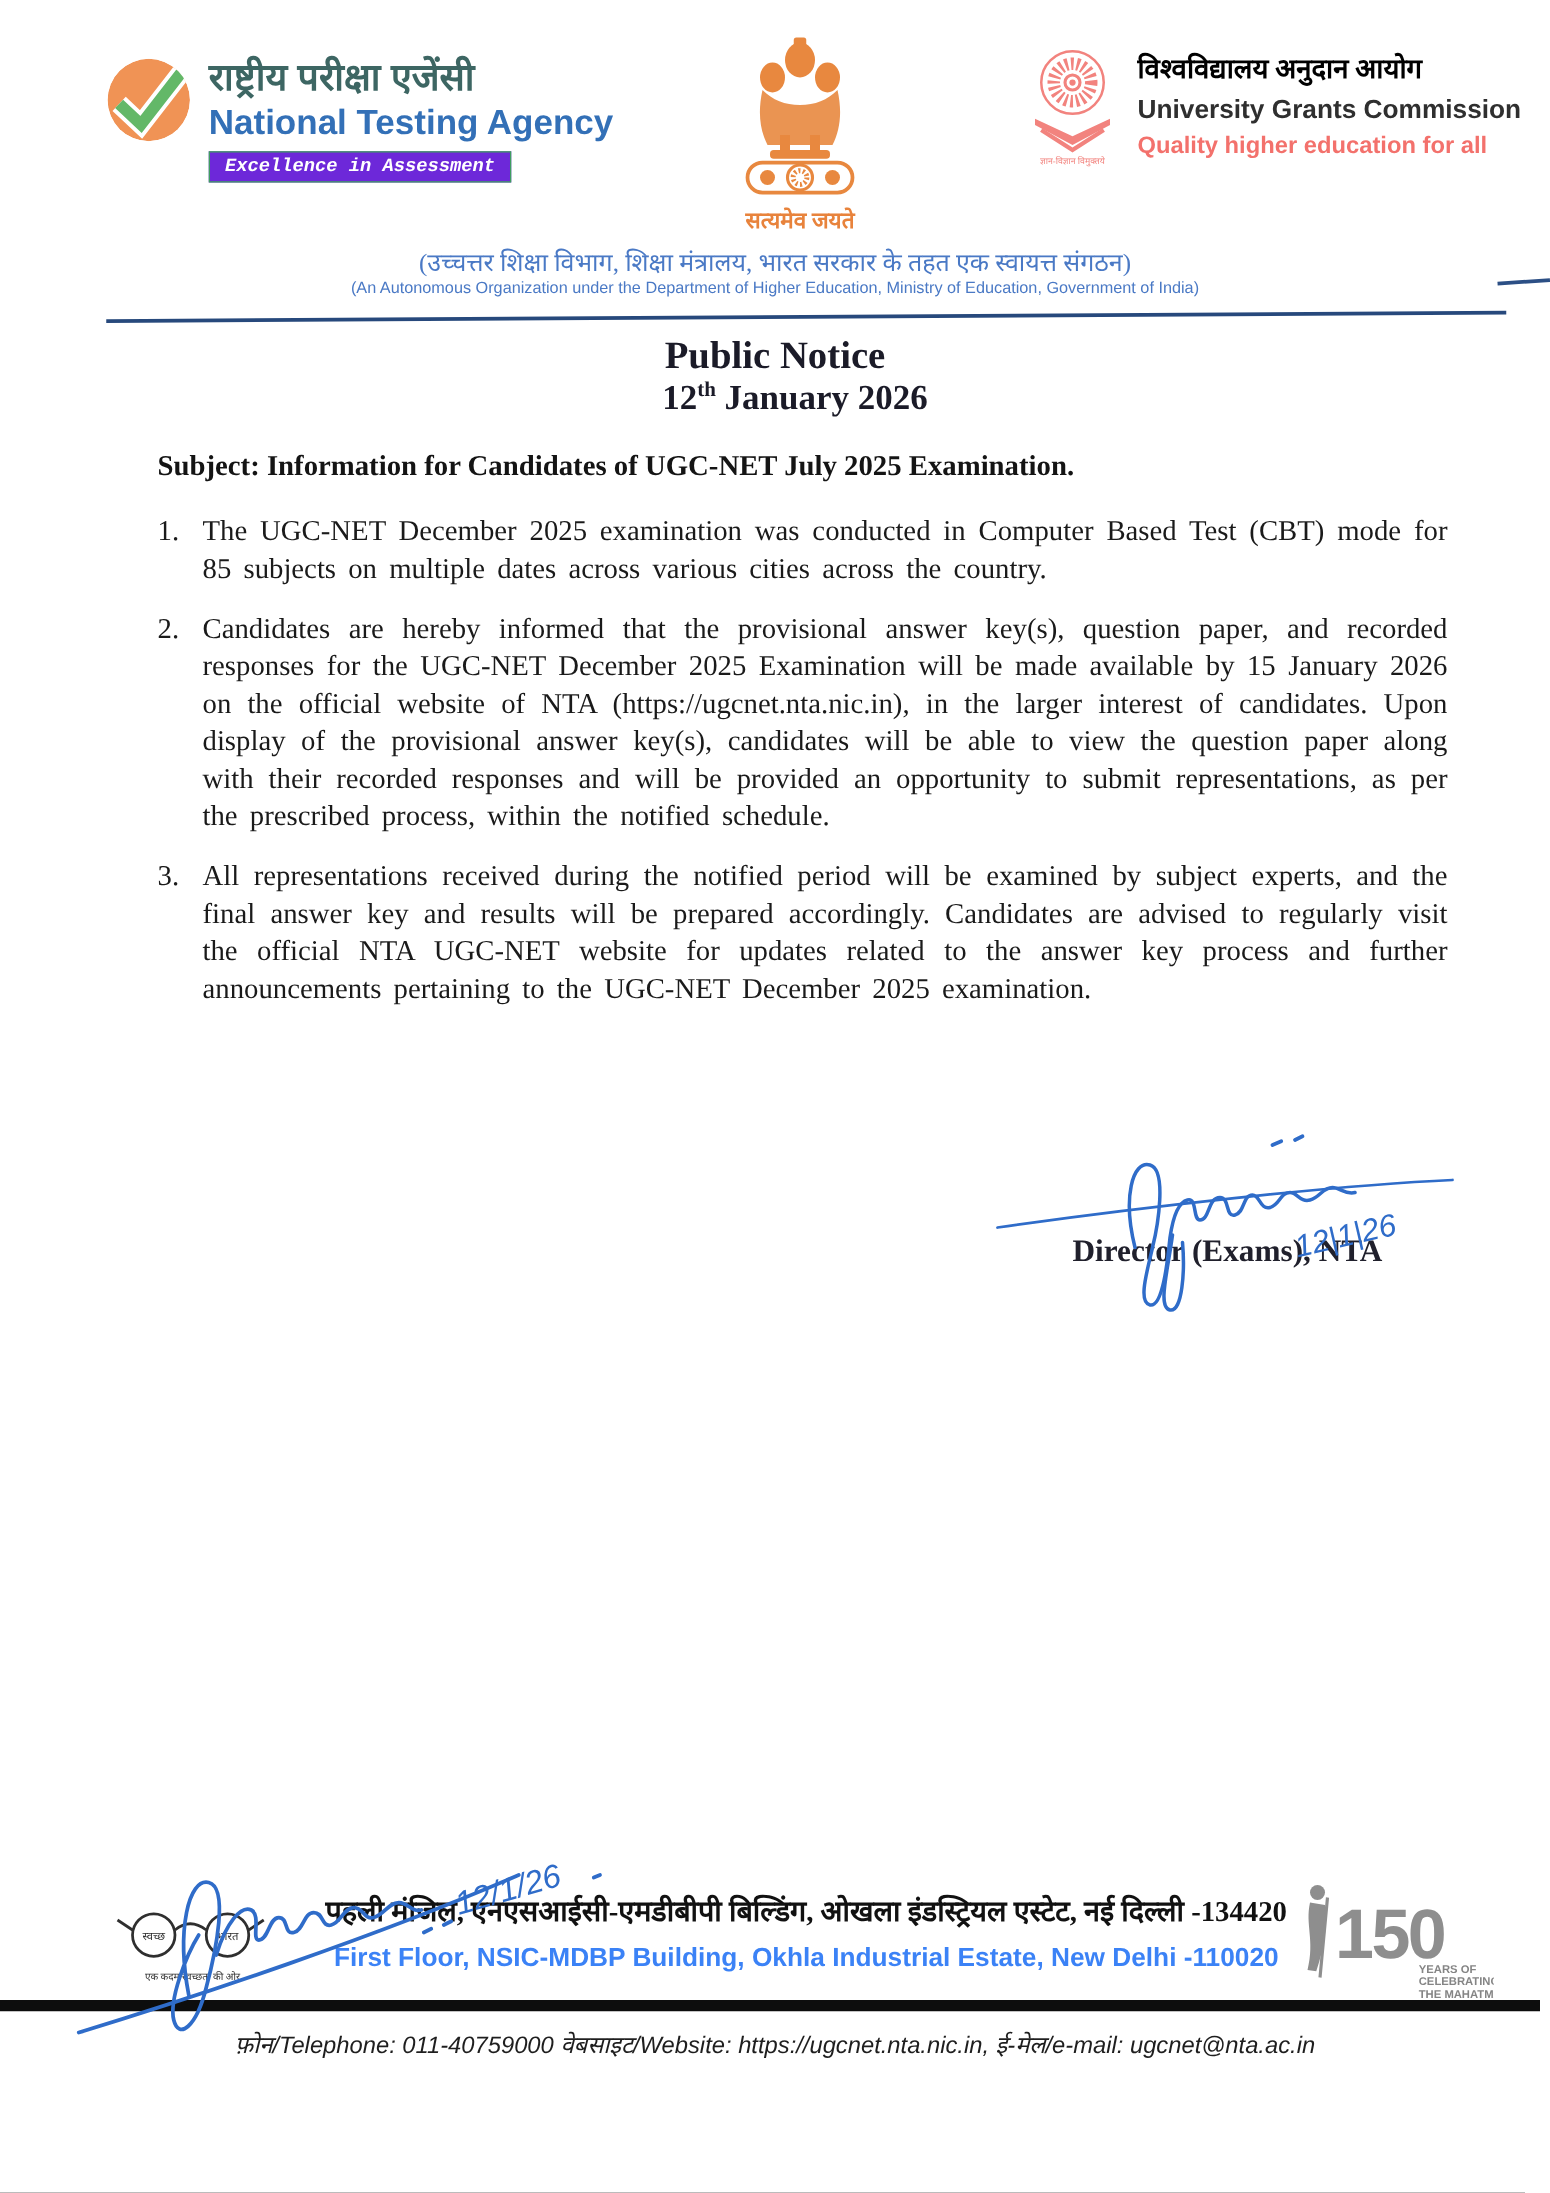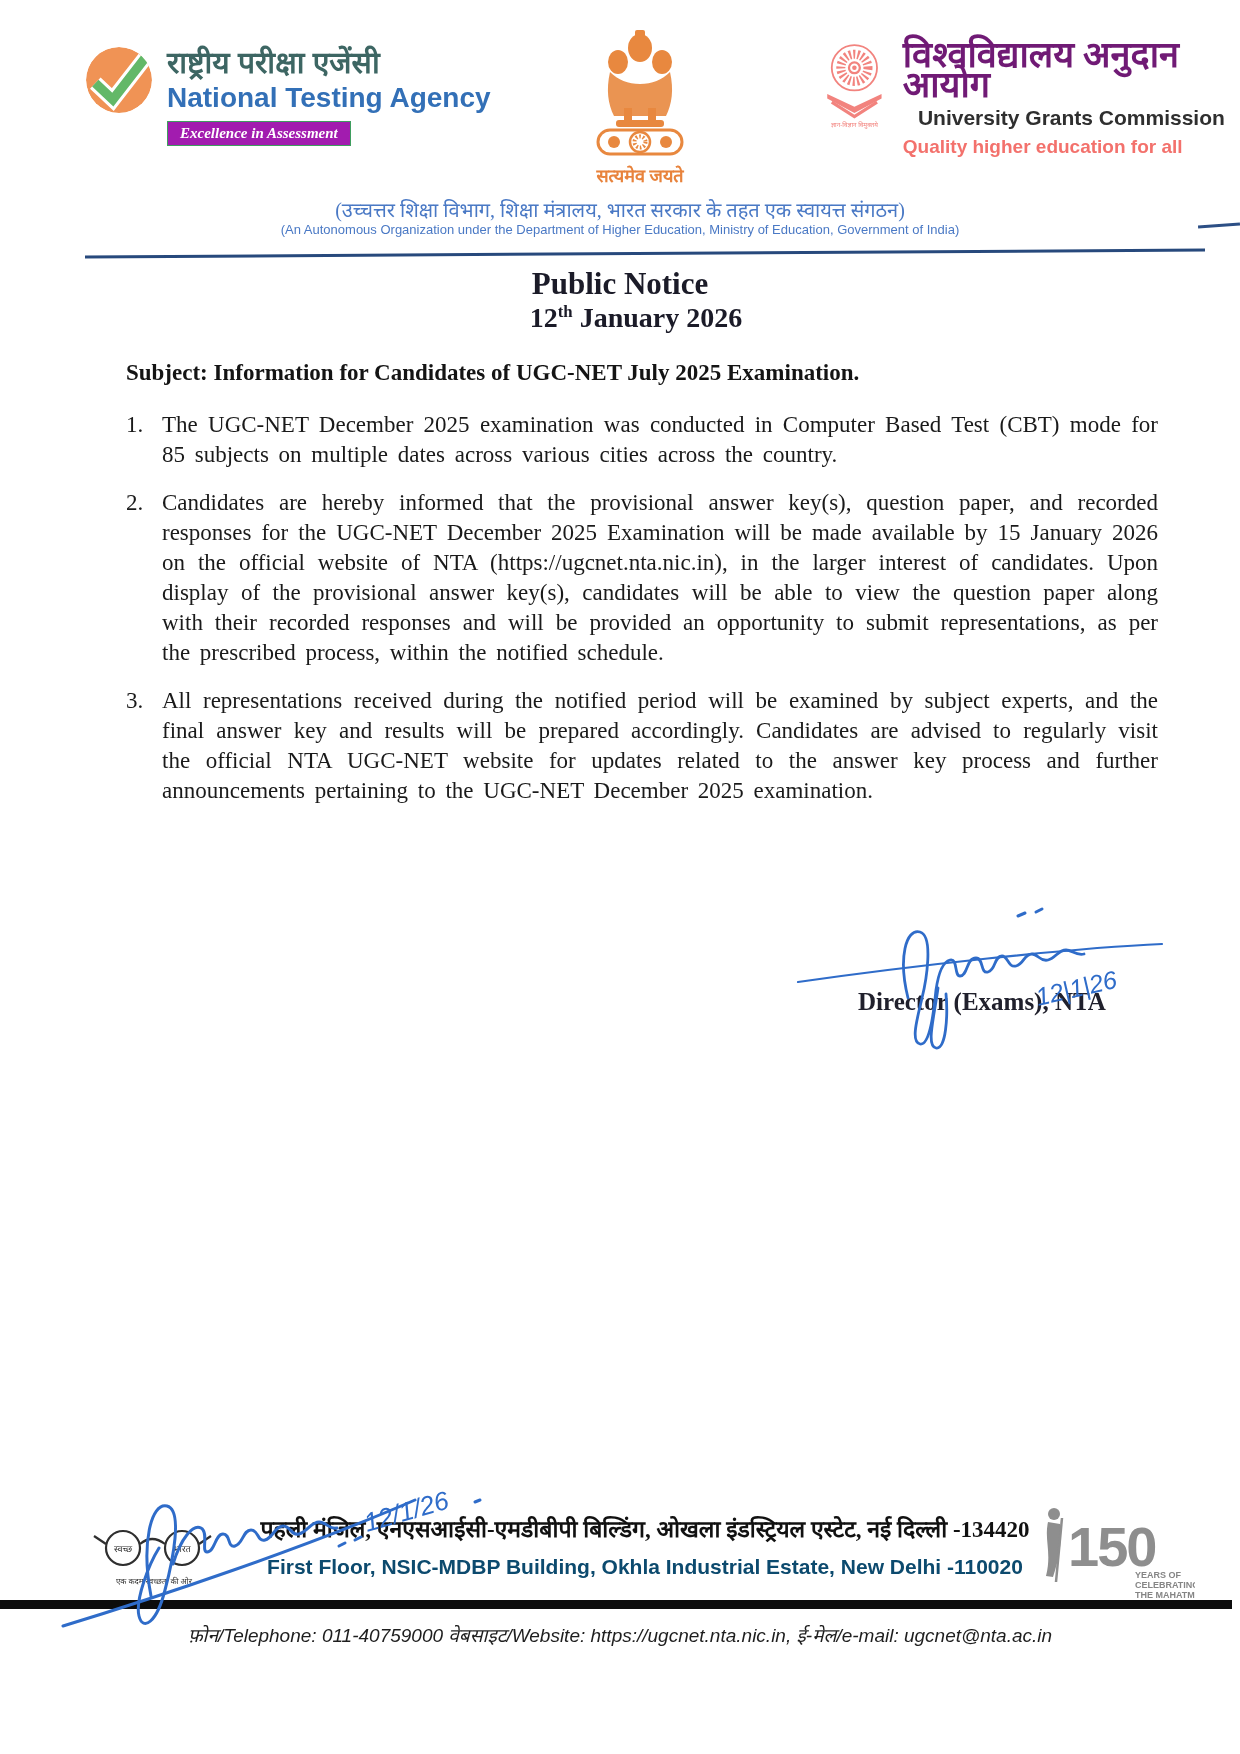--- a/index.html
+++ b/index.html
@@ -9,29 +9,29 @@
     font-family:"Liberation Serif","DejaVu Serif",serif; color:#1a1a1a;
   }
   .sans { font-family:"Liberation Sans","DejaVu Sans",sans-serif; }
 
   
   .nta-block { position:absolute; left:85px; top:46px; display:flex; }
   .nta-mark { width:68px; height:68px; flex:0 0 auto; }
   .nta-text { margin-left:14px; }
   .nta-hindi { font-family:"Liberation Sans","DejaVu Sans",sans-serif; font-weight:bold; font-size:30px; line-height:34px; color:#3d6663; }
   .nta-eng   { font-family:"Liberation Sans","DejaVu Sans",sans-serif; font-weight:bold; font-size:28px; line-height:32px; color:#3370b7; margin-top:2px; }
-  .nta-tag   { display:inline-block; margin-top:7px; background:#a21caf; border:1px solid #3f9e5f; color:#ffffff;
-               font-family:Liberation Serif, serif; font-style:italic; font-weight:bold; font-size:15px; padding:3px 12px; }
+  .nta-tag   { display:inline-block; margin-top:7px; background:#6d28d9; border:1px solid #3f9e5f; color:#ffffff;
+               font-family:Liberation Mono, monospace; font-style:italic; font-weight:bold; font-size:15px; padding:3px 12px; }
 
   .emblem-block { position:absolute; left:538px; top:28px; width:204px; text-align:center; }
   .emblem-motto { margin-top:3px; font-weight:bold; font-size:18px; color:#e8833c; }
 
   .ugc-block { position:absolute; left:820px; top:36px; display:flex; }
   .ugc-text { margin-left:14px; padding-top:4px; }
-  .ugc-hindi { font-weight:bold; font-size:36px; line-height:30px; color:#701a75; }
+  .ugc-hindi { font-weight:bold; font-size:22px; line-height:30px; color:#000000; }
   .ugc-eng   { font-family:"Liberation Sans","DejaVu Sans",sans-serif; font-weight:bold; font-size:21px; line-height:25px; color:#2f2f2f; margin-top:5px;text-align:center; }
   .ugc-tag   { font-family:"Liberation Sans","DejaVu Sans",sans-serif; font-weight:bold; font-size:19px; line-height:23px; color:#f3716c; margin-top:5px; }
 
   .org-hindi { position:absolute; left:0; width:100%; top:196px; text-align:center; font-size:20px; color:#4a79c5; }
   .org-eng   { position:absolute; left:0; width:100%; top:222px; text-align:center; font-size:13px; color:#4a79c5;
                font-family:"Liberation Sans","DejaVu Sans",sans-serif; }
 
   .divider   { position:absolute; left:85px; top:252px; width:1120px; height:0; border-top:3px solid #27497c; transform:rotate(-0.35deg); }
   .stray-line{ position:absolute; right:0px; top:224px; width:42px; height:0; border-top:3px solid #2c4f85; transform:rotate(-4deg); }
 
@@ -50,21 +50,21 @@
 
   
   .sig-name { position:absolute; left:858px; top:988px; font-weight:bold; font-size:25px; color:#20202c; }
   .sig-art  { position:absolute; left:770px; top:900px; width:400px; height:150px; z-index:4; pointer-events:none; }
 
   
   .footer-sig { position:absolute; left:55px; top:1440px; width:440px; height:200px; z-index:5; pointer-events:none; }
   .glasses    { position:absolute; left:90px; top:1512px; width:135px; height:82px; }
   .addr-wrap  { position:absolute; left:230px; top:1516px; width:830px; text-align:center; }
   .addr-hindi { font-weight:bold; font-size:23px; line-height:28px; color:#111; }
-  .addr-eng   { font-family:"Liberation Sans","DejaVu Sans",sans-serif; font-weight:bold; font-size:21px; line-height:25px; color:#0c4a6e; margin-top:10px; }
+  .addr-eng   { font-family:"Liberation Sans","DejaVu Sans",sans-serif; font-weight:bold; font-size:21px; line-height:25px; color:#3b82f6; margin-top:10px; }
   .gandhi     { position:absolute; left:1040px; top:1502px; width:155px; height:98px; }
   .footer-bar { position:absolute; left:0; top:1600px; width:1232px; height:9px; background:#0d0d0d; }
   .contact    { position:absolute; left:0; width:100%; top:1622px; text-align:center; font-size:19px; color:#1e1e1e;font-style:italic; }
 </style>
 </head>
 <body>
 
 <div class="page">
 
   <div class="nta-block">

